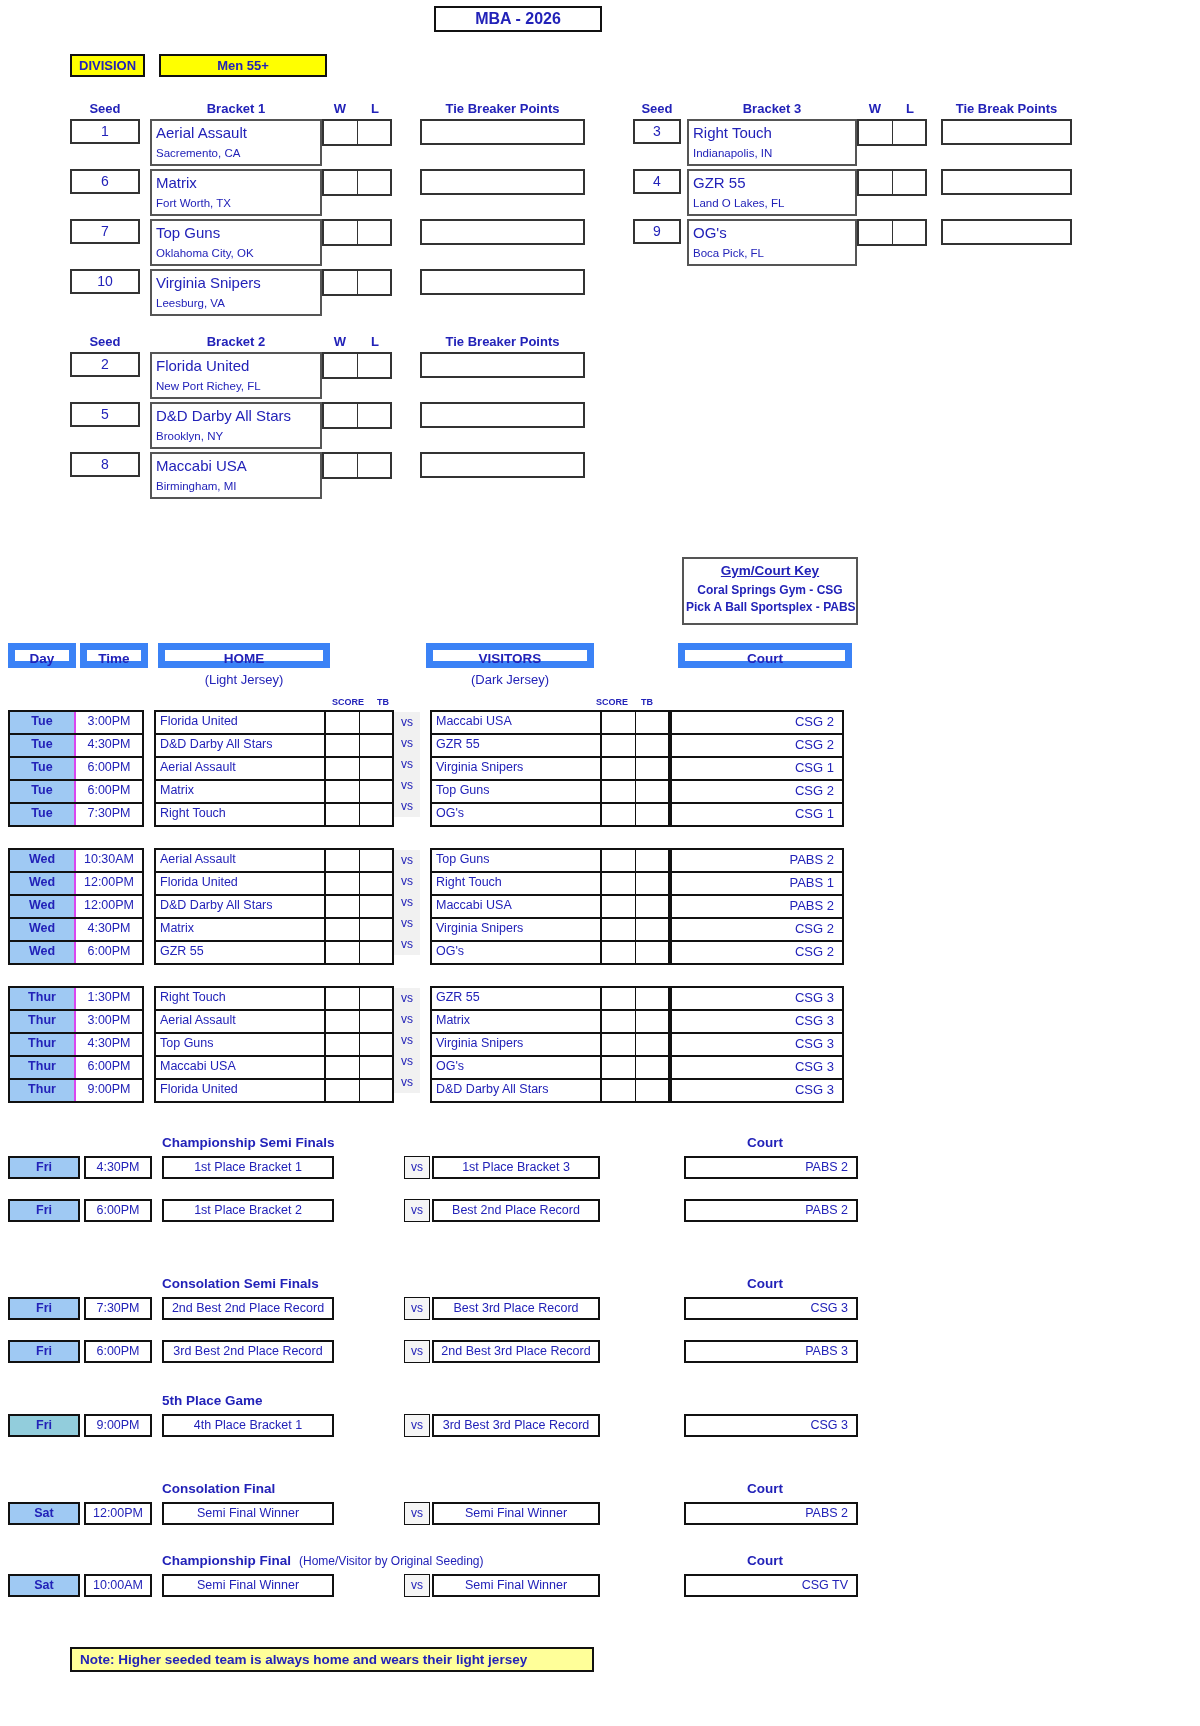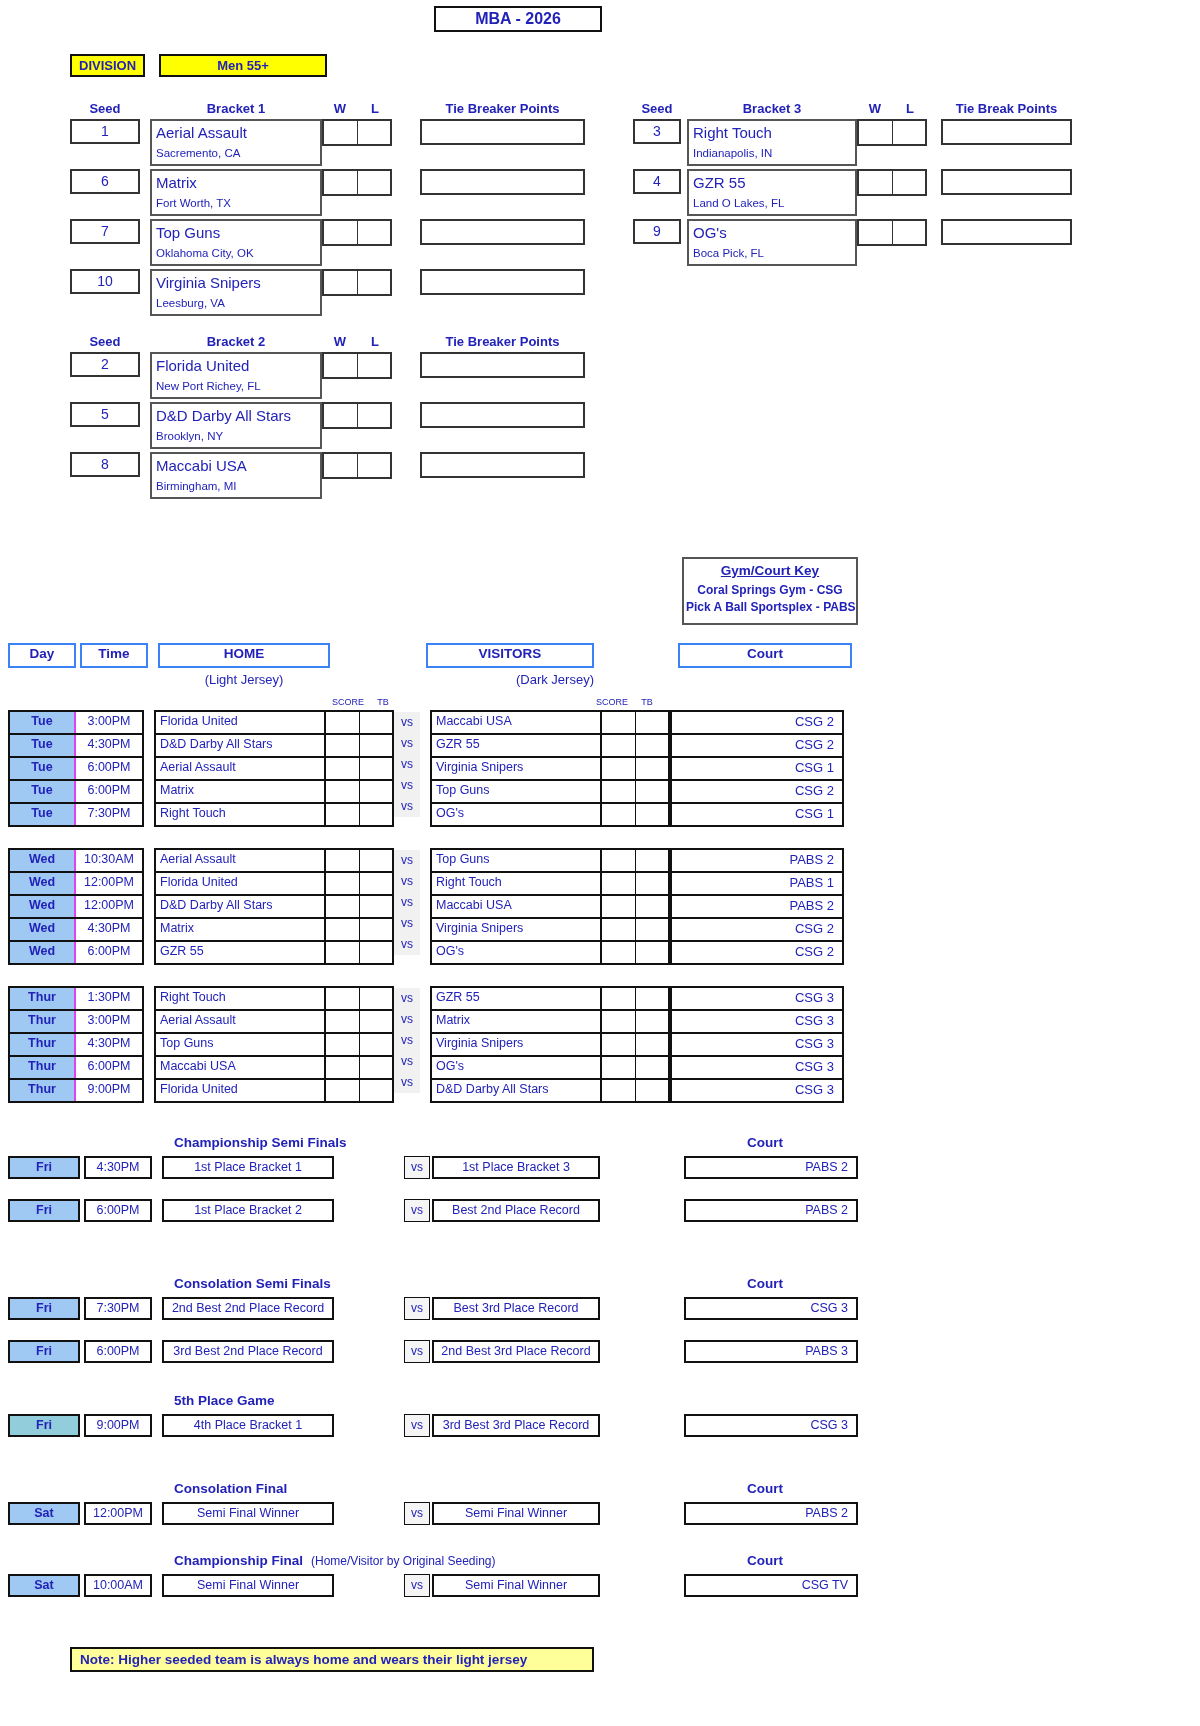--- a/index.html
+++ b/index.html
@@ -39,31 +39,31 @@
   .w-cell{width:36px;height:27px;border:2px solid #333;border-right:1px solid #333}
   .l-cell{width:34px;height:27px;border:2px solid #333;border-left:none}
   .tb-cell{width:165px;height:26px;border:2px solid #333;margin-left:28px}
 
   .gymkey{margin:40px 0 0 674px;width:176px;border:2px solid #555;text-align:center;
     padding:4px 2px 6px;font-weight:bold;font-size:12px}
   .gymkey-title{font-size:13.5px;text-decoration:underline;margin-bottom:5px}
   .gymkey .line{margin:3px 0;white-space:nowrap}
 
   .sched-head{display:flex;margin-top:18px;font-weight:bold;font-size:13.5px}
-  .hbox{border:2px solid #3b82f6;text-align:center;padding:1px 0;height:25px}
+  .hbox{border:7px solid #3b82f6;text-align:center;padding:1px 0;height:25px}
   .w-day{width:68px}.w-time{width:68px;margin-left:4px}
   .w-home{width:172px;margin-left:10px}
   .w-vis{width:168px;margin-left:96px}
   .w-court{width:174px;margin-left:84px}
 
   .jersey-row{display:flex;font-size:13px;margin-top:4px}
   .j-home{width:172px;margin-left:150px;text-align:center}
-  .j-vis{width:168px;margin-left:96px;text-align:right}
-
-  .sctb-row{display:flex;font-size:9px;font-weight:normal;margin:10px 0 1px;height:12px}
+  .j-vis{width:168px;margin-left:96px;text-align:center}
+
+  .sctb-row{display:flex;font-size:9px;font-weight:bold;margin:10px 0 1px;height:12px}
   .s-sp1{width:322px}.s-sp2{width:194px}
   .s-score{width:36px;text-align:center}.s-tb{width:34px;text-align:center}
 
   .dayblock{display:flex;margin-bottom:21px}
   .grp{border:2px solid #111;align-self:flex-start}
   .grp .r{display:flex;height:21px}
   .grp .r + .r{border-top:2px solid #111;height:23px}
   .cell{line-height:19px;font-size:12.5px;white-space:nowrap;overflow:hidden;height:100%}
   .dt-grp .day{width:66px;background:var(--dayfill);font-weight:bold;text-align:center;border-right:2px solid #d946ef}
   .dt-grp .time{width:66px;text-align:center}
@@ -71,21 +71,21 @@
   .team-grp .name{width:170px;padding-left:4px;border-right:2px solid #111}
   .team-grp .sc{width:34px;border-right:1px solid #111}
   .team-grp .tbx{width:32px}
   .vs-grp{align-self:flex-start}
   .vs-grp .r{display:flex;height:21px}
   .vs-grp .r:first-child{height:23px;padding-top:2px}
   .vs-grp .vs{width:26px;text-align:center;background:#f1f1f1;font-size:12px;line-height:21px;height:100%}
   .court-grp .courtc{width:170px;text-align:right;padding-right:8px;font-size:13px}
 
   .fsec-head{position:relative;height:18px;font-weight:bold;font-size:13.5px;margin-bottom:3px}
-  .fsec-title{position:absolute;left:166px;white-space:nowrap}
+  .fsec-title{position:absolute;left:154px;white-space:nowrap}
   .fsub{font-weight:normal;font-size:12px;margin-left:8px}
   .fsec-court{position:absolute;left:670px;width:174px;text-align:center}
   .frow{display:flex}
   .fbox{border:2px solid #111;height:23px;line-height:19px;font-size:12.5px;text-align:center;white-space:nowrap;overflow:hidden}
   .fday{width:72px;background:var(--dayfill);font-weight:bold}
   .fday.teal{background:var(--teal)}
   .ftime{width:68px;margin-left:4px}
   .fhome{width:172px;margin-left:10px}
   .fvs{width:26px;margin-left:70px;border:1px solid #111;background:#f5f5f5;height:23px;line-height:21px;
     font-size:12px;text-align:center}

